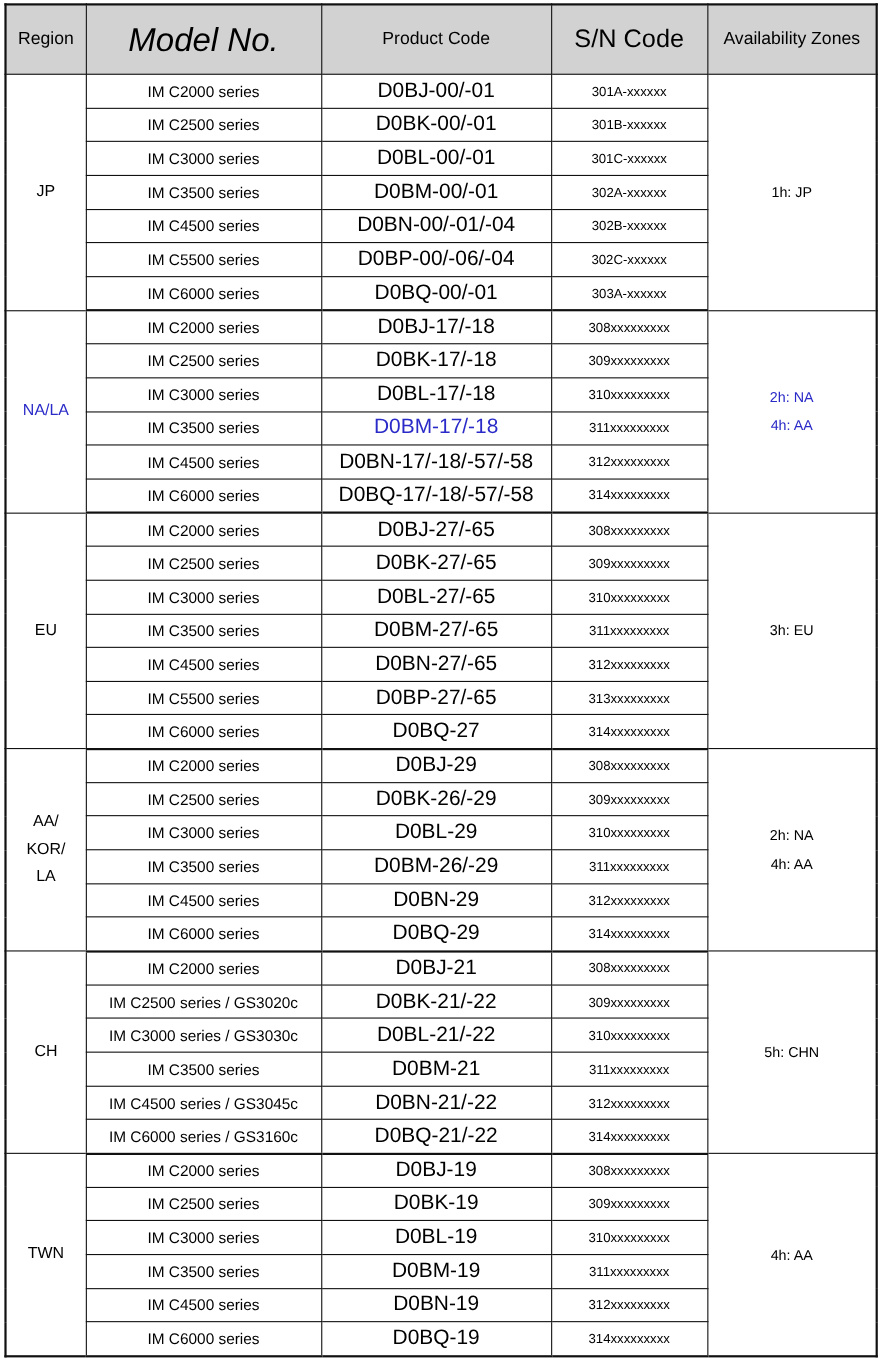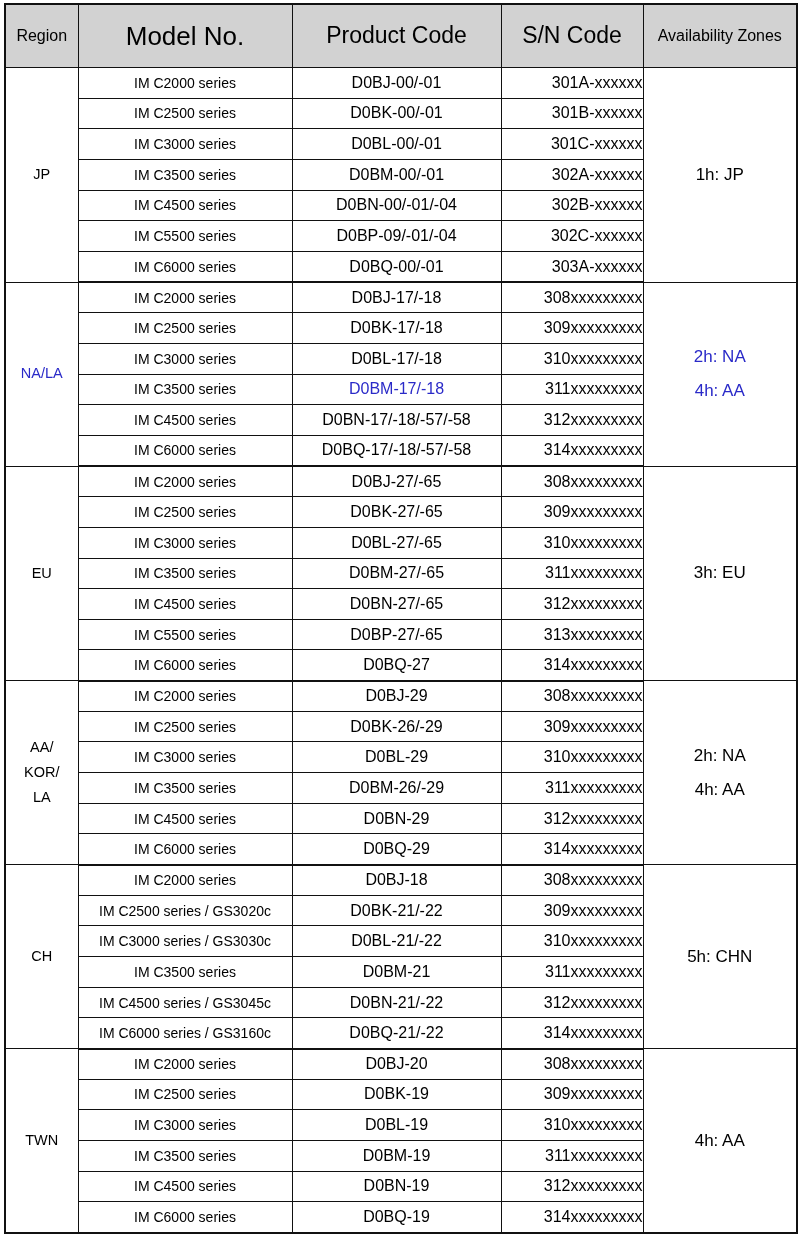--- a/index.html
+++ b/index.html
@@ -41,43 +41,42 @@
     background: #ffffff;
   }
 
   thead th {
     background: #d2d2d2;
     height: 62px;
     font-weight: normal;
     line-height: 1.1;
   }
   th.h-region  { font-size: 16px; }
-  th.h-model   { font-size: 26px; }
-  th.h-product { font-size: 23px; margin-top: 20px; }
+  th.h-model   { font-size: 30px; font-style: italic; }
+  th.h-product { font-size: 16px; margin-top: 20px; }
   th.h-sn      { font-size: 23px; }
   th.h-zone    { font-size: 16px; margin-top: 32px; }
 
   td.region-cell {
     font-size: 14.5px;
     line-height: 1.75;
     white-space: pre-line;
     margin-top: 24px;
   }
   td.model-cell {
     font-size: 14px;
   }
   td.product-cell {
-    font-size: 16px;
+    font-size: 19px;
   }
   td.sn-cell {
-    font-size: 16px;
-    text-align: right;
+    font-size: 12px;
   }
   td.zone-cell {
-    font-size: 17px;
+    font-size: 13px;
     line-height: 2.0;
     white-space: pre-line;
   }
 
   tr.data-row { height: 30.5px; }
 
   .blue { color: #2a2ac8; }
 
   
   tr.group-end > td { border-bottom: 2px solid #111111; margin-top: 25px; }
@@ -126,21 +125,21 @@
           <td class="product-cell">D0BM-00/-01</td>
           <td class="sn-cell">302A-xxxxxx</td>
         </tr>
         <tr class="data-row">
           <td class="model-cell">IM C4500 series</td>
           <td class="product-cell">D0BN-00/-01/-04</td>
           <td class="sn-cell">302B-xxxxxx</td>
         </tr>
         <tr class="data-row">
           <td class="model-cell">IM C5500 series</td>
-          <td class="product-cell">D0BP-09/-01/-04</td>
+          <td class="product-cell">D0BP-00/-06/-04</td>
           <td class="sn-cell">302C-xxxxxx</td>
         </tr>
         <tr class="data-row group-end">
           <td class="model-cell">IM C6000 series</td>
           <td class="product-cell">D0BQ-00/-01</td>
           <td class="sn-cell">303A-xxxxxx</td>
         </tr>
         <tr class="data-row">
           <td class="region-cell blue" rowspan="6">NA/LA</td>
           <td class="model-cell">IM C2000 series</td>
@@ -242,21 +241,21 @@
           <td class="sn-cell">312xxxxxxxxx</td>
         </tr>
         <tr class="data-row group-end">
           <td class="model-cell">IM C6000 series</td>
           <td class="product-cell">D0BQ-29</td>
           <td class="sn-cell">314xxxxxxxxx</td>
         </tr>
         <tr class="data-row">
           <td class="region-cell" rowspan="6">CH</td>
           <td class="model-cell">IM C2000 series</td>
-          <td class="product-cell">D0BJ-18</td>
+          <td class="product-cell">D0BJ-21</td>
           <td class="sn-cell">308xxxxxxxxx</td>
           <td class="zone-cell" rowspan="6">5h: CHN</td>
         </tr>
         <tr class="data-row">
           <td class="model-cell">IM C2500 series / GS3020c</td>
           <td class="product-cell">D0BK-21/-22</td>
           <td class="sn-cell">309xxxxxxxxx</td>
         </tr>
         <tr class="data-row">
           <td class="model-cell">IM C3000 series / GS3030c</td>
@@ -274,21 +273,21 @@
           <td class="sn-cell">312xxxxxxxxx</td>
         </tr>
         <tr class="data-row group-end">
           <td class="model-cell">IM C6000 series / GS3160c</td>
           <td class="product-cell">D0BQ-21/-22</td>
           <td class="sn-cell">314xxxxxxxxx</td>
         </tr>
         <tr class="data-row">
           <td class="region-cell" rowspan="6">TWN</td>
           <td class="model-cell">IM C2000 series</td>
-          <td class="product-cell">D0BJ-20</td>
+          <td class="product-cell">D0BJ-19</td>
           <td class="sn-cell">308xxxxxxxxx</td>
           <td class="zone-cell" rowspan="6">4h: AA</td>
         </tr>
         <tr class="data-row">
           <td class="model-cell">IM C2500 series</td>
           <td class="product-cell">D0BK-19</td>
           <td class="sn-cell">309xxxxxxxxx</td>
         </tr>
         <tr class="data-row">
           <td class="model-cell">IM C3000 series</td>

